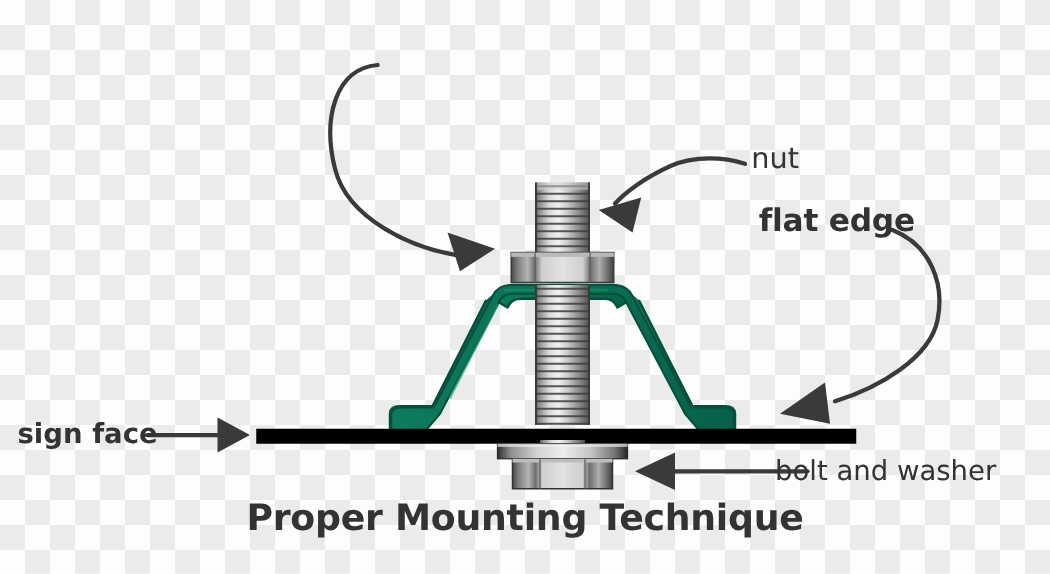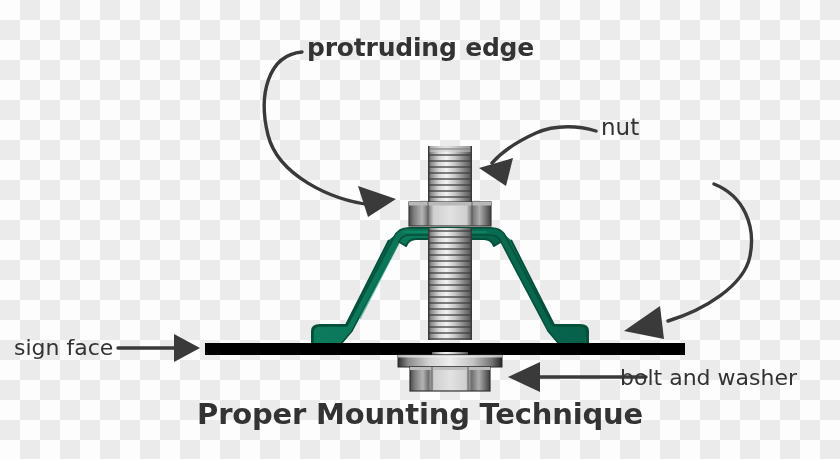--- a/index.html
+++ b/index.html
@@ -15,21 +15,21 @@
       linear-gradient(45deg,#ebebeb 25%,transparent 25%,transparent 75%,#ebebeb 75%,#ebebeb),
       linear-gradient(45deg,#ebebeb 25%,transparent 25%,transparent 75%,#ebebeb 75%,#ebebeb);
     background-size:40px 40px;
     background-position:0 0,20px 20px;
   }
   #art{position:absolute;left:0;top:0;width:840px;height:459px;}
   .lbl{position:absolute;color:#333333;white-space:nowrap;line-height:1;}
   #lbl-protruding{left:307px;top:35px;font-size:25px;font-weight:700;letter-spacing:-0.2px;}
   #lbl-nut{left:601px;top:116px;font-size:23px;font-weight:400;text-align:right;}
   #lbl-flat{left:607px;top:164px;font-size:25px;font-weight:700;letter-spacing:-0.2px;}
-  #lbl-sign{left:14px;top:337px;font-size:22px;font-weight:400;}
+  #lbl-sign{left:14px;top:337px;font-size:22px;font-weight:700;}
   #lbl-bolt{left:620px;top:367px;font-size:22px;font-weight:400;}
   #title{left:0;top:400px;width:840px;text-align:center;font-size:29px;font-weight:700;color:#333333;letter-spacing:-0.2px;}
 </style>
 </head>
 <body>
 
 <div id="stage">
 
   <svg id="art" viewBox="0 0 840 459" xmlns="http://www.w3.org/2000/svg">
     <defs>
@@ -233,24 +233,24 @@
       <line x1="118" y1="348" x2="178" y2="348" stroke="#3a3a3a" stroke-width="3.4" stroke-linecap="round"></line>
       <path d="M 200 348 L 174 334 L 174 362 Z" fill="#3a3a3a"></path>
     </g>
 
     <g>
       <line x1="646" y1="377" x2="540" y2="377" stroke="#3a3a3a" stroke-width="3.4" stroke-linecap="round"></line>
       <path d="M 508 377 L 540 362 L 540 392 Z" fill="#3a3a3a"></path>
     </g>
   </svg>
 
-  <div class="lbl" id="lbl-protruding">protruding edge</div>
 
   <div class="lbl" id="lbl-nut">nut</div>
 
+  <div class="lbl" id="lbl-flat">flat edge</div>
 
   <div class="lbl" id="lbl-sign">sign face</div>
 
   <div class="lbl" id="lbl-bolt">bolt and washer</div>
 
   <div class="lbl" id="title">Proper Mounting Technique</div>
 
 </div>
 
 </body></html>

